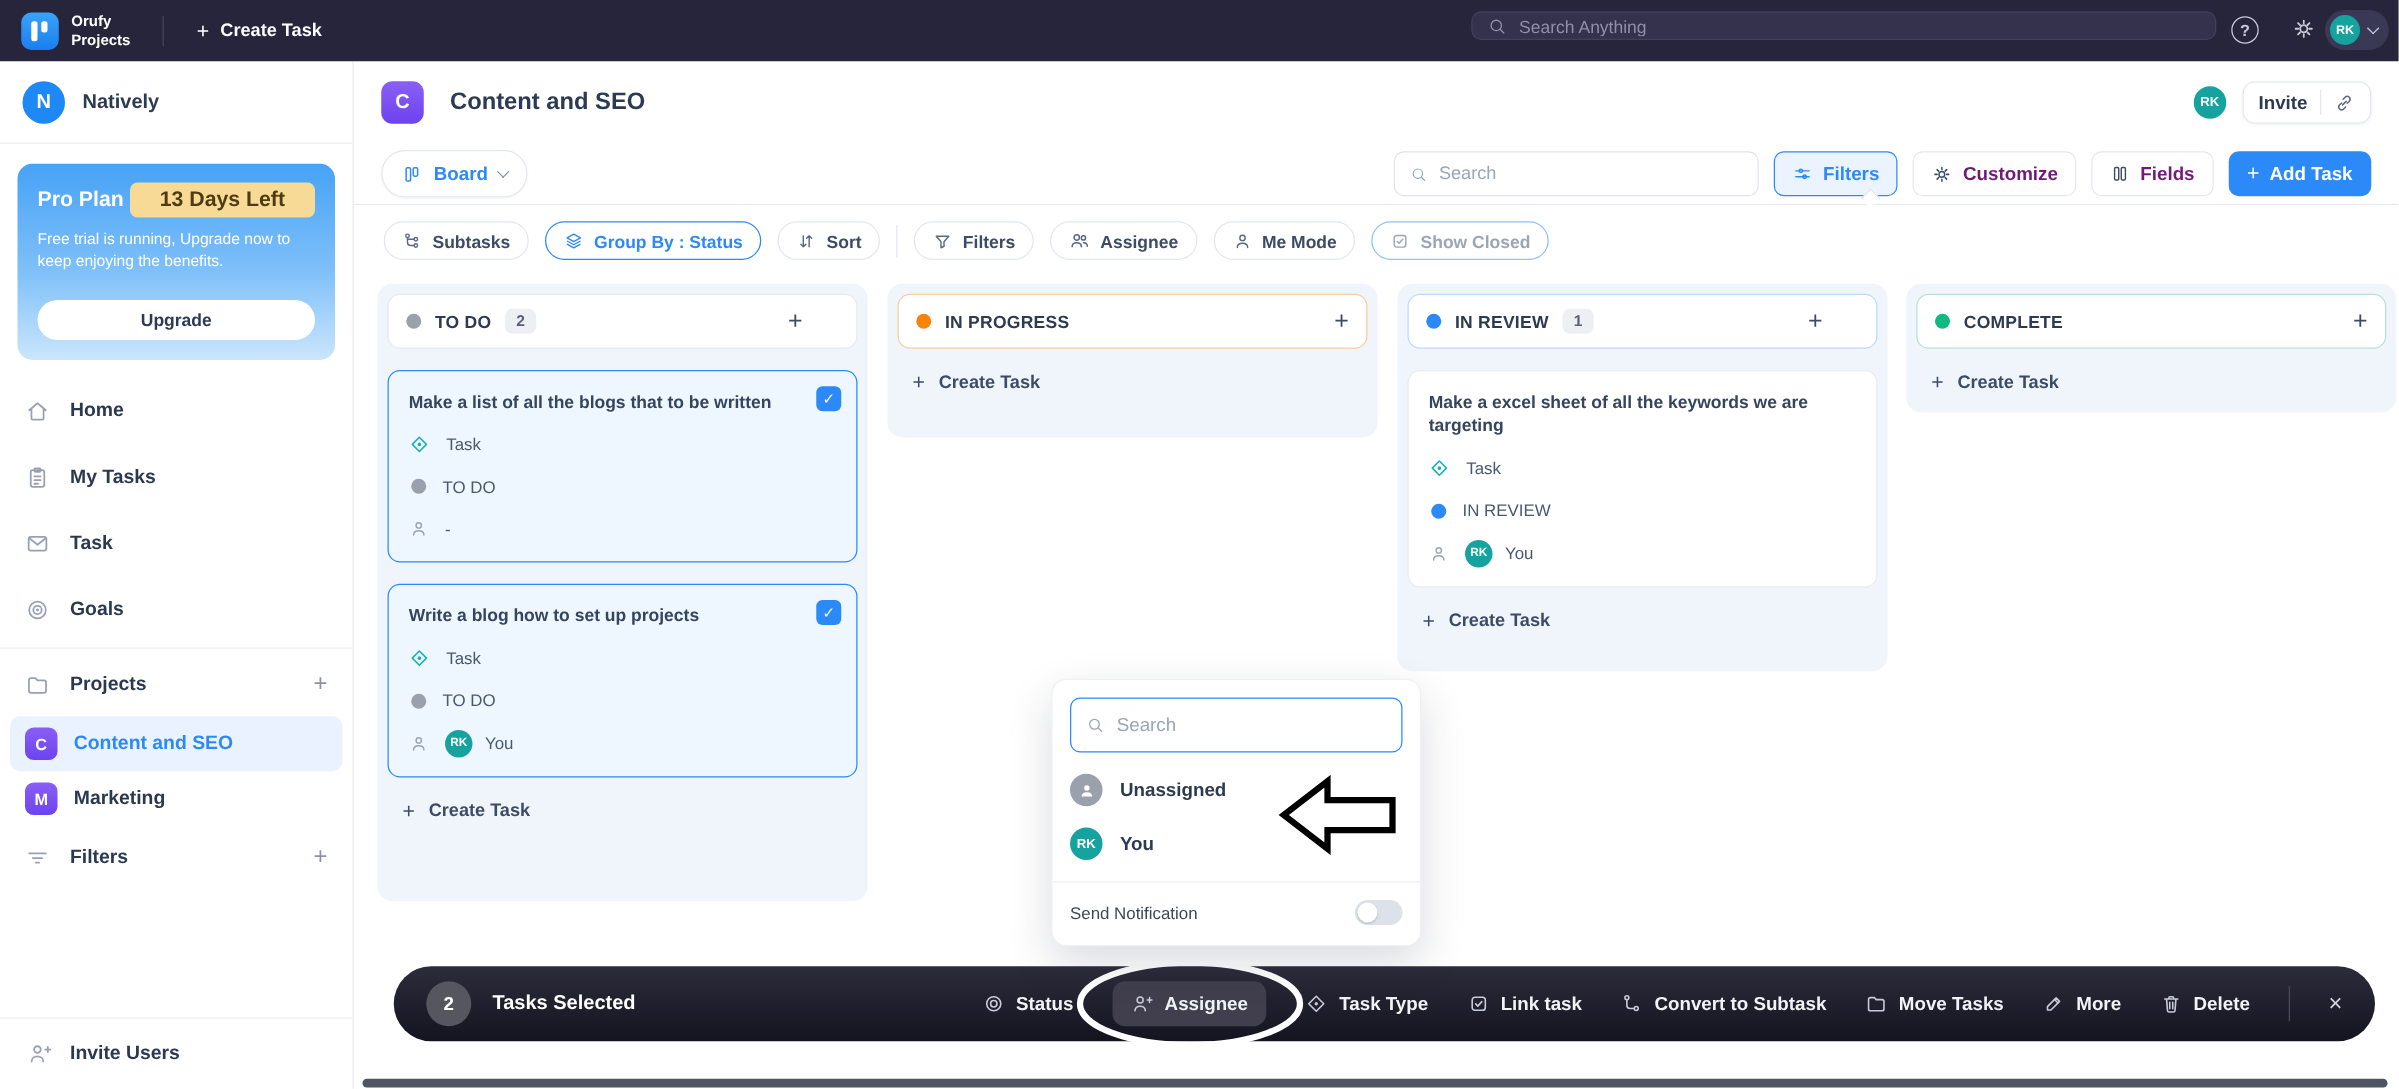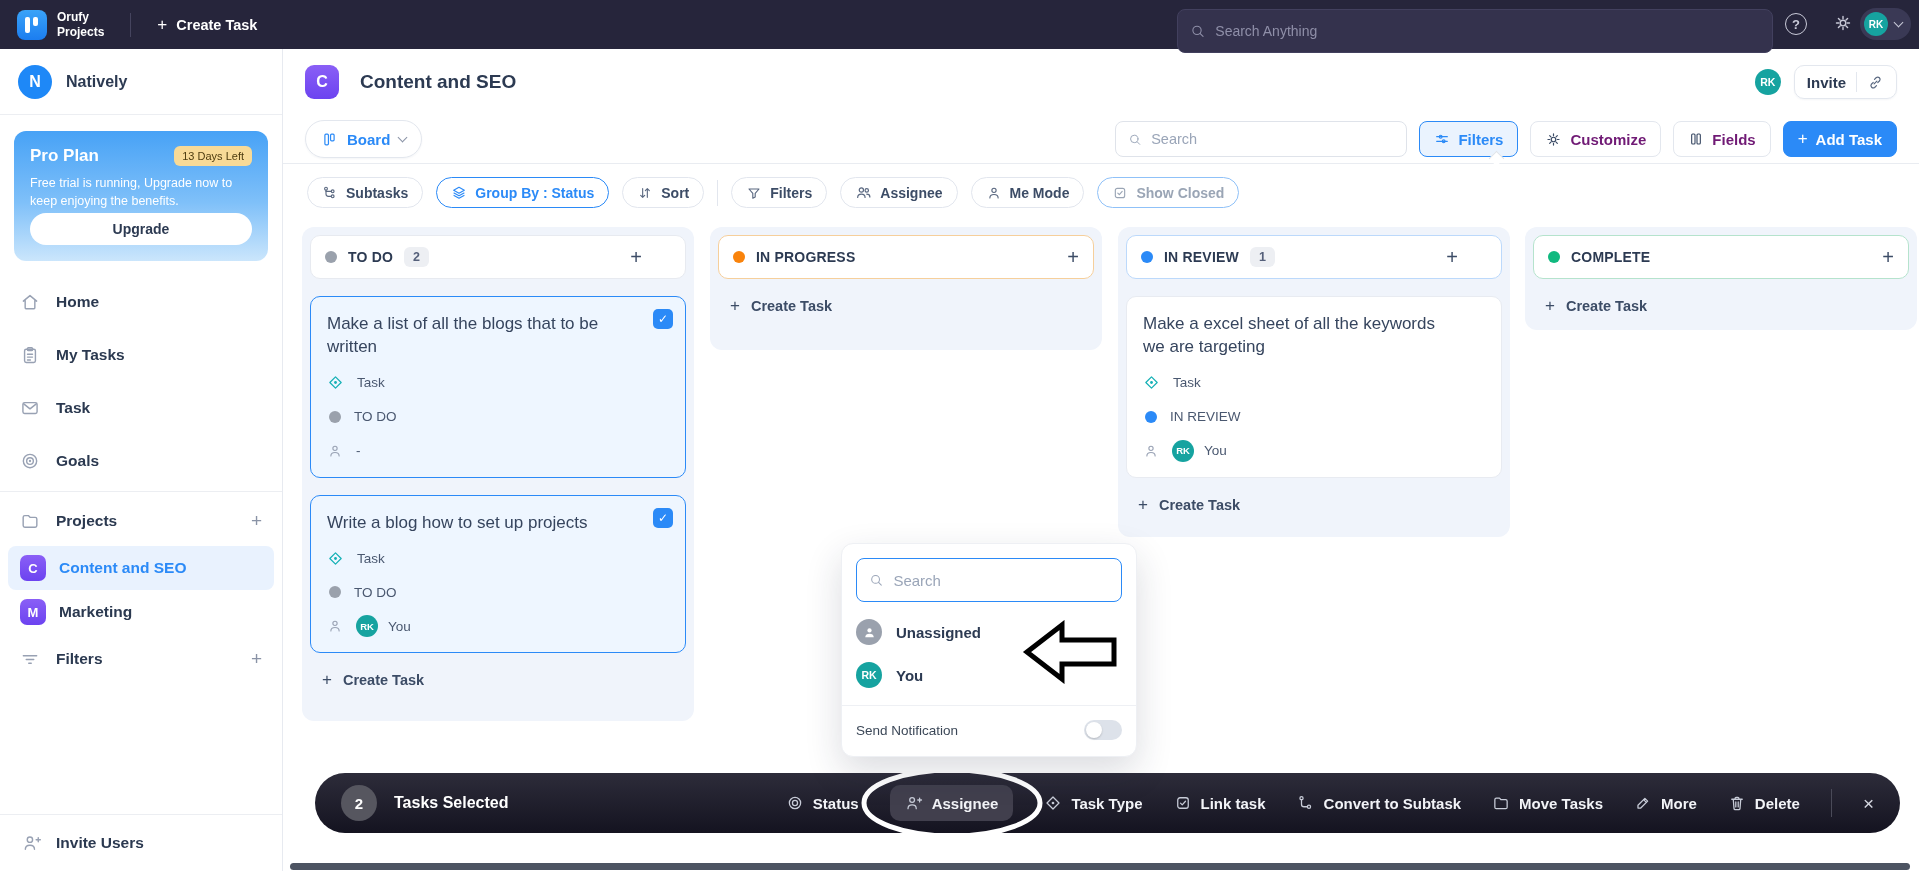--- a/index.html
+++ b/index.html
@@ -17,42 +17,42 @@
   
   .topbar{position:absolute;left:0;top:0;right:0;height:49px;background:#26253b;display:flex;align-items:center;color:#fff;z-index:50}
   .brand{display:flex;align-items:center;gap:10px;padding-left:17px}
   .brand-logo{width:30px;height:30px;border-radius:8px;background:linear-gradient(180deg,#3aa3f8,#1b7df0);position:relative;flex:none}
   .brand-logo::before{content:"";position:absolute;left:8px;top:7px;width:5px;height:16px;border-radius:2px;background:#fff}
   .brand-logo::after{content:"";position:absolute;left:16px;top:7px;width:5px;height:9px;border-radius:2px;background:#fff}
   .brand-name{font-size:12px;font-weight:bold;line-height:1.2}
   .tb-sep{width:1px;height:24px;background:#45445e;margin:0 26px}
   .tb-create{display:flex;align-items:center;gap:9px;font-size:14.5px;font-weight:600;cursor:default}
   .tb-plus{font-size:17px;font-weight:400}
-  .tb-search{position:absolute;left:1177px;top:9px;width:596px;height:44px;background:#34324d;border:1px solid #42405e;border-radius:8px;display:flex;align-items:center;gap:10px;padding:0 12px;color:#8f8fa8}
+  .tb-search{position:absolute;left:1177px;top:9px;width:596px;height:23px;background:#34324d;border:1px solid #42405e;border-radius:8px;display:flex;align-items:center;gap:10px;padding:0 12px;color:#8f8fa8}
   .tb-search input{border:0;outline:0;background:transparent;color:#d7d7e4;font-size:14px;width:100%;font-family:inherit}
   .tb-search input::placeholder{color:#8f8fa8}
   .tb-help{position:absolute;right:112px;top:13px;width:22px;height:22px;border:1.6px solid #c9cad8;border-radius:50%;display:grid;place-items:center;font-size:13px;font-weight:600;color:#c9cad8}
   .tb-gear{position:absolute;right:66px;top:13px;color:#c9cad8}
   .tb-avatar-pill{position:absolute;right:8px;top:8px;height:32px;border-radius:16px;background:#3a3955;display:flex;align-items:center;gap:7px;padding:0 9px 0 4px;color:#c9cad8}
   .avatar{border-radius:50%;background:#16a3a0;color:#fff;font-weight:bold;display:grid;place-items:center;flex:none}
   .av24{width:24px;height:24px;font-size:10px}
   .av26{width:26px;height:26px;font-size:10.5px}
   .av22{width:22px;height:22px;font-size:9.5px}
 
   
   .sidebar{position:absolute;left:0;top:49px;width:283px;bottom:0;background:#fff;border-right:1px solid #e7eaf0;z-index:40}
   .workspace{height:66px;display:flex;align-items:center;gap:14px;padding:0 18px;border-bottom:1px solid #eceef2}
   .ws-avatar{width:34px;height:34px;border-radius:50%;background:#1e88f7;color:#fff;font-weight:bold;font-size:16px;display:grid;place-items:center}
   .ws-name{font-size:16px;font-weight:bold}
   .plan-card{margin:16px 14px 6px;border-radius:12px;padding:15px 16px 16px;background:linear-gradient(180deg,#47a2f6 0%,#7fc0f9 55%,#cbe6fc 100%);color:#fff}
   .plan-head{display:flex;justify-content:space-between;align-items:center}
   .plan-title{font-size:17px;font-weight:bold}
-  .plan-badge{background:#f8da97;color:#4e3c10;font-size:11px;font-weight:400;border-radius:6px;padding:4px 8px}
+  .plan-badge{background:#f8da97;color:#4e3c10;font-size:17px;font-weight:700;border-radius:6px;padding:4px 24px}
   .plan-desc{font-size:12.5px;line-height:1.4;margin-top:9px}
-  .plan-btn{margin-top:3px;height:32px;background:#fff;border-radius:16px;display:grid;place-items:center;font-size:14px;font-weight:600;color:#2c3a52;cursor:default}
+  .plan-btn{margin-top:22px;height:32px;background:#fff;border-radius:16px;display:grid;place-items:center;font-size:14px;font-weight:600;color:#2c3a52;cursor:default}
   .snav{margin-top:14px}
   .snav-item{display:flex;align-items:center;gap:16px;padding:0 20px;height:53px;font-size:15.5px;font-weight:600;color:#2b3950;cursor:default}
   .snav-item .nico{color:#98a1b3;flex:none}
   .side-divider{height:1px;background:#eceef2;margin:4px 0}
   .row-plus{margin-left:auto;font-size:19px;font-weight:400;color:#8a93a6}
   .proj-item{display:flex;align-items:center;gap:13px;height:44px;margin:0 8px;border-radius:8px;padding:0 12px;font-size:15.5px;font-weight:600;color:#2b3950;cursor:default}
   .proj-item.active{background:#e9f2fe;color:#2b8af7}
   .pbadge{width:26px;height:26px;border-radius:7px;background:linear-gradient(180deg,#8a5ff6,#6c43f0);color:#fff;font-weight:bold;font-size:13px;display:grid;place-items:center;flex:none}
   .invite-row{position:absolute;bottom:0;left:0;right:0;height:57px;border-top:1px solid #eceef2;display:flex;align-items:center;gap:14px;padding:0 22px;font-size:15.5px;font-weight:600;color:#2b3950}
   .invite-row .nico{color:#98a1b3}
@@ -103,21 +103,21 @@
   .col-inreview .col-head{border-color:#bcd9fb}
   .col-complete .col-head{border-color:#b5e3cd}
   .dot{width:12px;height:12px;border-radius:50%;flex:none}
   .dot-gray{background:#9aa1ac}.dot-orange{background:#f9830c}.dot-blue{background:#2b8af7}.dot-green{background:#10b97f}
   .col-name{font-size:14px;font-weight:bold;letter-spacing:.2px}
   .col-count{background:#edeff3;border-radius:6px;padding:3px 9px;font-size:12.5px;font-weight:600;color:#55607a}
   .col-plus{margin-left:auto;font-size:20px;color:#3c4c66;font-weight:400;cursor:default}
   .col-kebab-wrap{margin-left:16px;margin-right:2px;color:#3c4c66;cursor:default}
   .card{background:#fff;border:1px solid #e8ebf1;border-radius:10px;padding:15px 16px 16px;margin-top:17px;position:relative;cursor:default}
   .card.selected{background:#eef6ff;border:1.5px solid #2b8af7}
-  .card-title{font-size:17px;font-weight:400;color:#36455e;line-height:1.38;padding-right:34px}
+  .card-title{font-size:14px;font-weight:700;color:#36455e;line-height:1.38;padding-right:34px}
   .card-check{position:absolute;top:12px;right:12px;width:20px;height:20px;border-radius:5px;background:#2b8af7;color:#fff;font-size:12px;display:grid;place-items:center}
   .meta{display:flex;align-items:center;gap:13px;margin-top:14px;font-size:13.5px;color:#4a5870;height:20px}
   .meta .dot{width:12px;height:12px;margin-left:2px}
   .meta .nico{color:#9aa3b5}
   .task-ic{color:#13b0b5}
   .create-task{display:flex;align-items:center;gap:11px;padding:17px 12px 6px;font-size:14.5px;font-weight:600;color:#3c4c66;cursor:default}
   .ct-plus{font-size:17px;font-weight:400}
 
   
   .assignee-popup{position:absolute;left:558px;top:494px;width:296px;background:#fff;border:1px solid #eef0f4;border-radius:12px;box-shadow:0 14px 36px rgba(30,40,60,.16);padding:14px;z-index:30}

